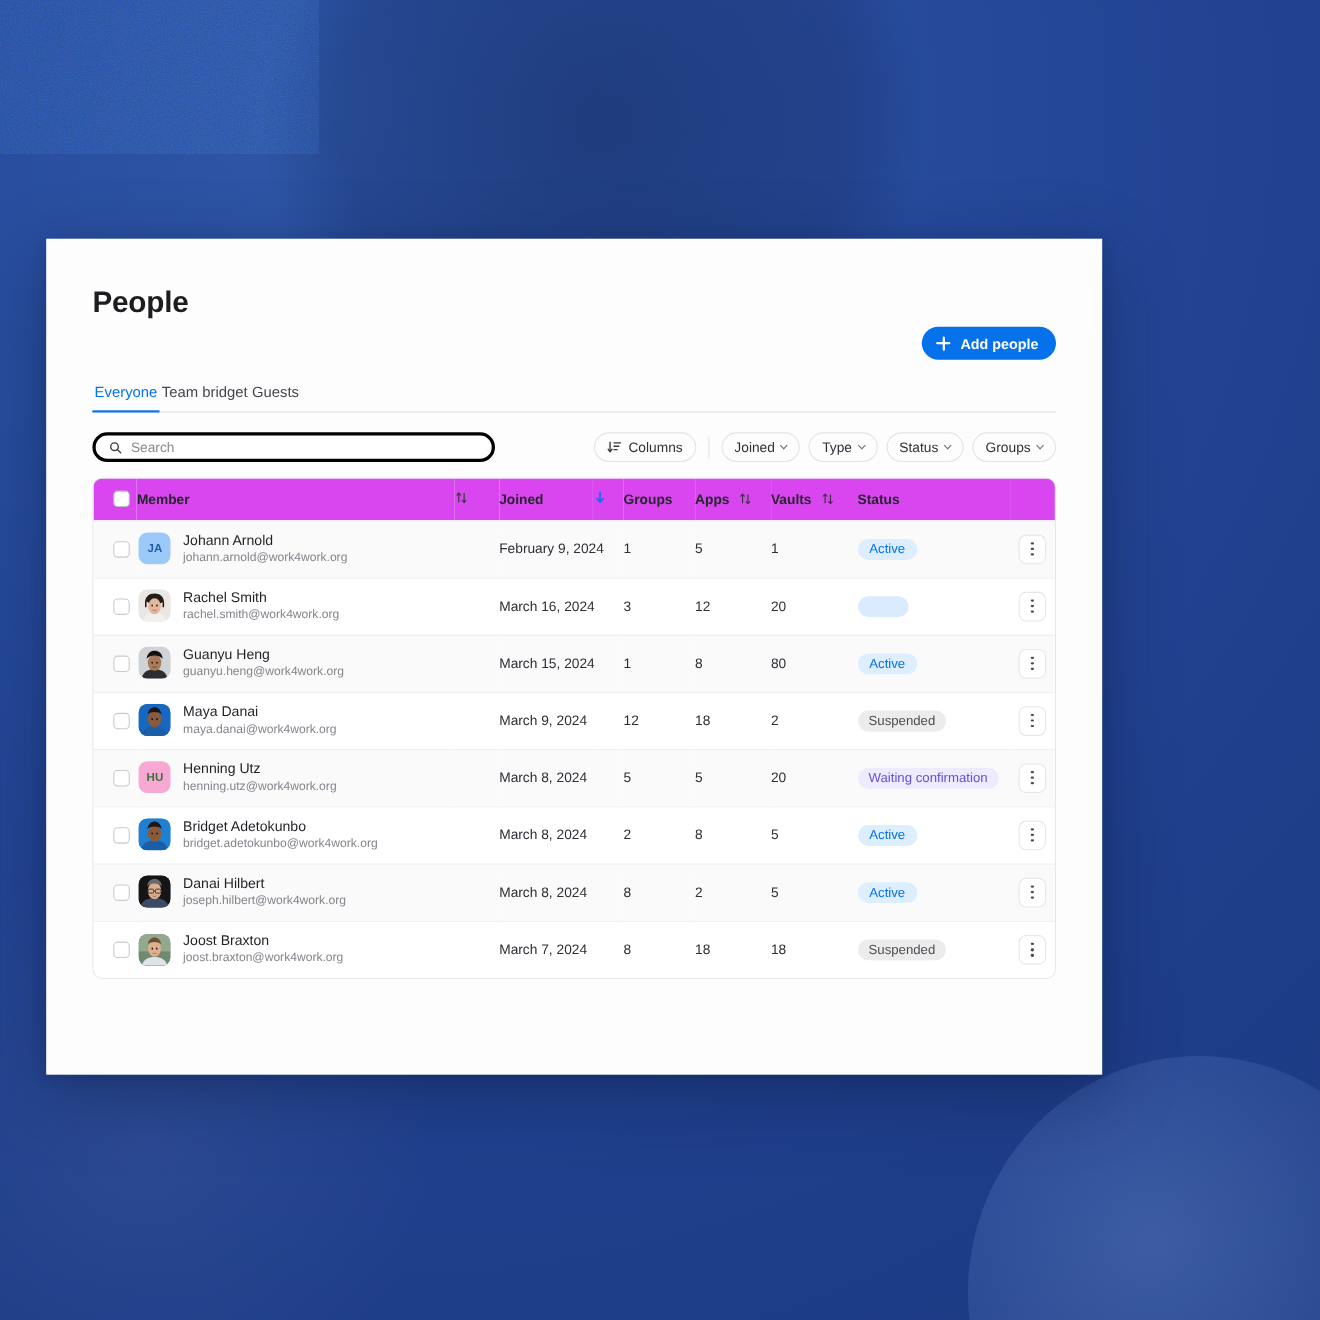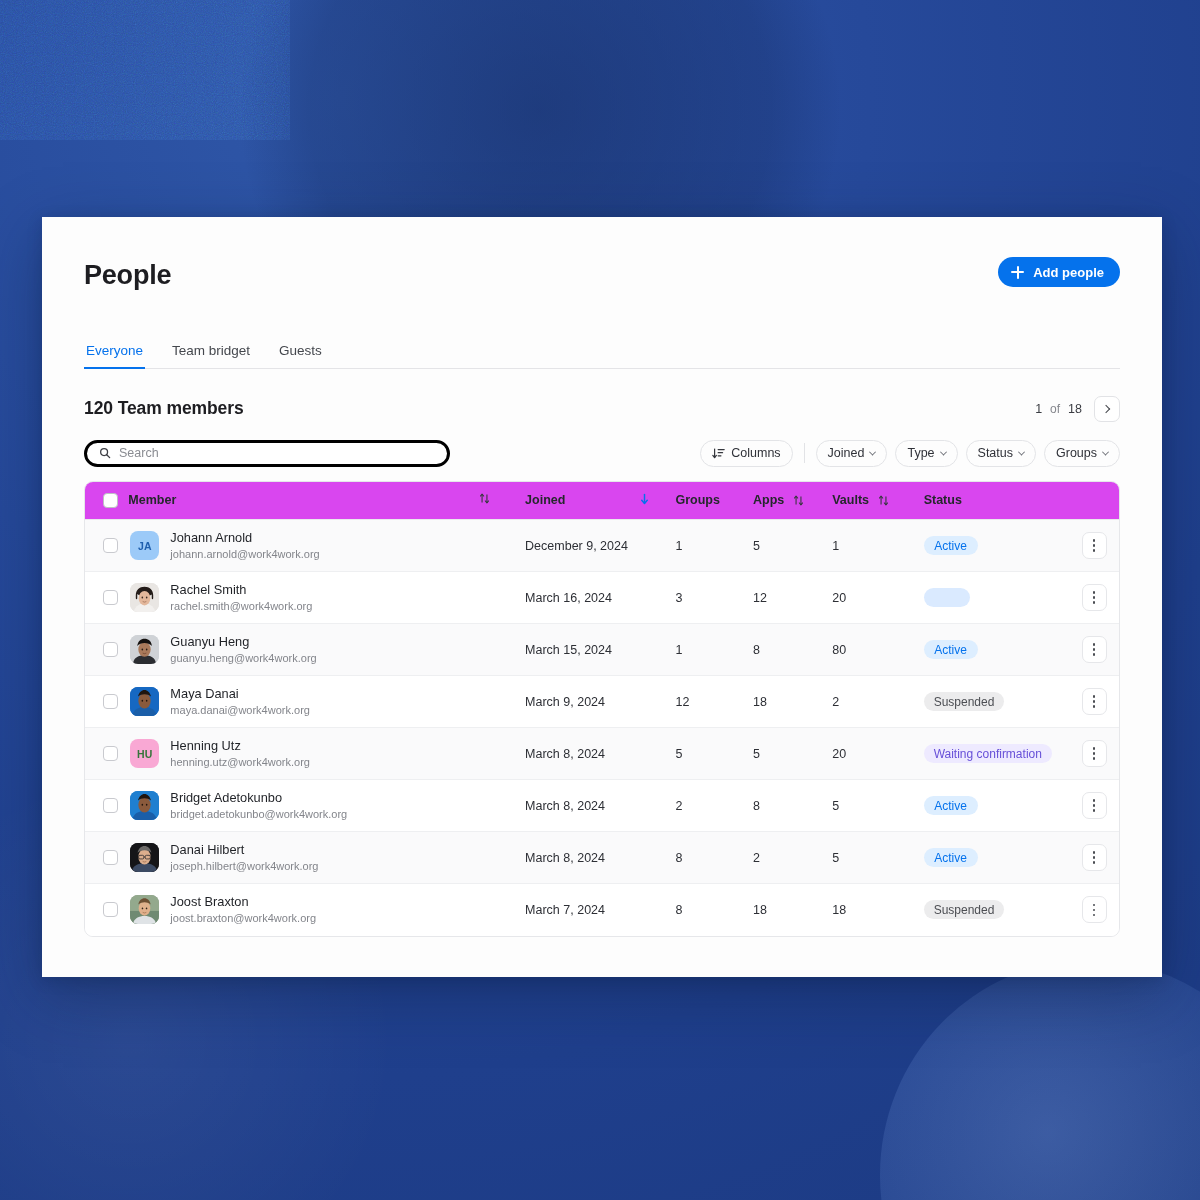--- a/index.html
+++ b/index.html
@@ -35,52 +35,52 @@
   .bg-noise {
     position: absolute; inset: -10px;
     opacity: .5;
     mix-blend-mode: overlay;
   }
 
   
   .card {
     position: absolute;
     left: 42px; top: 217px;
-    width: 1120px; height: 760px;
+    width: 960px; height: 760px;
     background: #fdfdfd;
     box-shadow: 0 18px 60px rgba(10,25,60,.38), 0 3px 14px rgba(10,25,60,.20);
     padding: 40px 42px 0 42px;
     overflow: hidden;
   }
 
   
   .page-head { display: flex; align-items: flex-start; justify-content: space-between; }
   .page-title {
     font-size: 27px; font-weight: 700; color: #1d1d21;
     letter-spacing: -.2px; line-height: 1.1; padding-top: 4px;
   }
   .add-btn {
     display: inline-flex; align-items: center; gap: 9px;
     background: #0572EC; color: #fff;
     border: none; border-radius: 17px;
     height: 30px; padding: 0 16px 0 13px;
     font-size: 13px; font-weight: 600;
     font-family: "Liberation Sans", sans-serif;
-    cursor: pointer; white-space: nowrap;
+    cursor: pointer; white-space: nowrap; margin-top: 40px;
   }
   .plus-ic { display:inline-block; width: 13px; height: 13px; position: relative; }
   .plus-ic::before, .plus-ic::after {
     content:""; position:absolute; background:#fff; border-radius:1px;
   }
   .plus-ic::before { left:0; top:5.5px; width:13px; height:2px; }
   .plus-ic::after  { top:0; left:5.5px; height:13px; width:2px; }
 
   
   .tabs {
-    display: flex; gap: 25px; margin-top: 52px;
+    display: flex; margin-top: 22px;
     border-bottom: 1px solid #e4e4e7;
   }
   .tab {
     font-size: 13.5px; color: #44474d; padding: 0 2px 9px 2px;
     cursor: pointer; background: none; border: none;
     font-family: "Liberation Sans", sans-serif;
     border-bottom: 2px solid transparent; margin-bottom: -1px;
   }
   .tab.active { color: #0572EC; border-bottom-color: #0572EC; }
 
@@ -231,31 +231,20 @@
       <span>Add people</span>
     </button>
   </div>
 
   <div class="tabs">
     <button class="tab active">Everyone</button>
     <button class="tab">Team bridget</button>
     <button class="tab">Guests</button>
   </div>
 
-  <div class="count-row">
-    <div class="count-title">120 Team members</div>
-    <div class="pager">
-      <span>1</span>
-      <span class="of">of</span>
-      <span>18</span>
-      <button class="pager-btn">
-        <span class="chev-r"></span>
-      </button>
-    </div>
-  </div>
 
   <div class="toolbar">
     <div class="search-box">
       <svg class="search-ic" viewBox="0 0 16 16">
         <circle cx="6.8" cy="6.8" r="4.6" fill="none" stroke="#3c3e44" stroke-width="1.7"></circle>
         <line x1="10.3" y1="10.3" x2="14.2" y2="14.2" stroke="#3c3e44" stroke-width="1.7" stroke-linecap="round"></line>
       </svg>
       <input class="search-input" type="text" placeholder="Search" style="">
     </div>
 
@@ -365,21 +354,21 @@
       <div class="member-cell">
         <span class="avatar" style="background:#9ccaf8;color:#1f5fae">
                   <span>JA</span>
                 </span>
         <span>
           <div class="m-name">Johann Arnold</div>
           <div class="m-mail">johann.arnold@work4work.org</div>
         </span>
       </div>
     </td>
-    <td colspan="2">December 9, 2024</td>
+    <td colspan="2">February 9, 2024</td>
     <td>1</td>
     <td>5</td>
     <td>1</td>
     <td><span class="badge active">Active</span></td>
     <td>
       <span class="more-btn">
         <i></i>
                 <i></i>
                 <i></i>
       </span>

